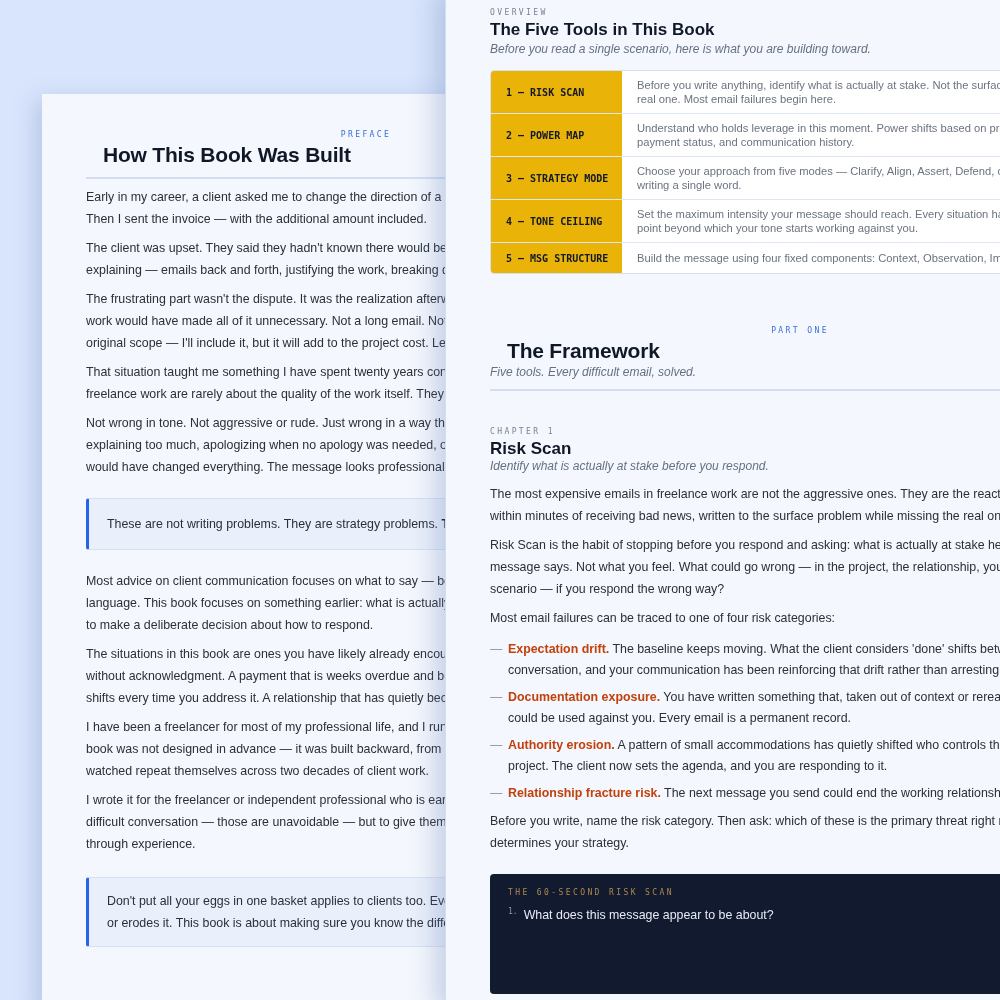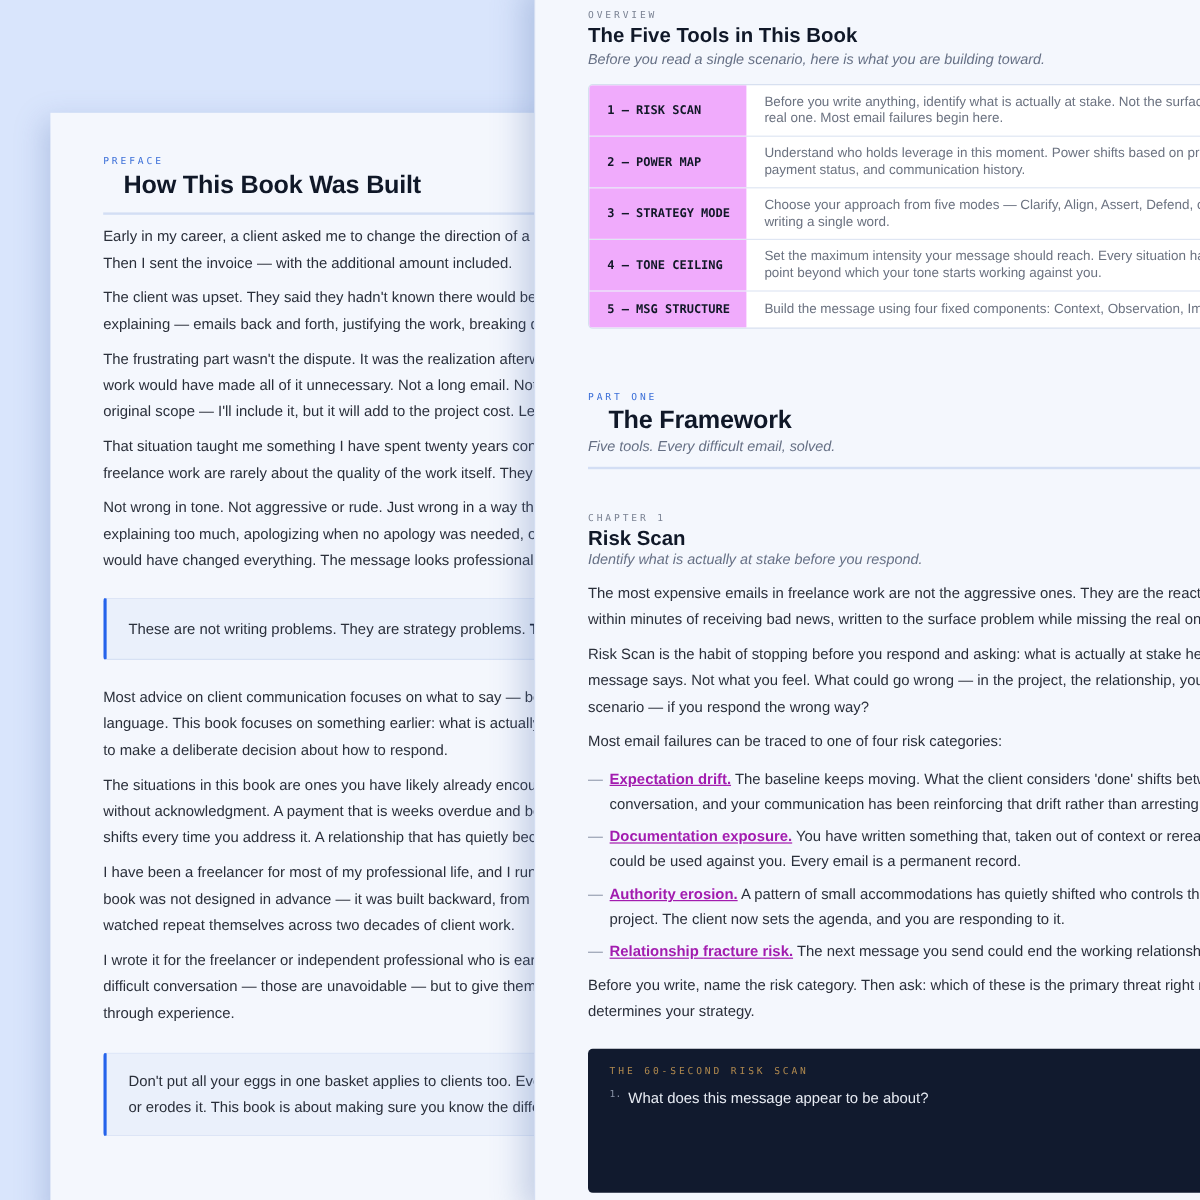--- a/index.html
+++ b/index.html
@@ -23,21 +23,21 @@
     box-shadow: -10px 0 24px rgba(90,120,180,0.30);
     border-left: 1px solid #d4def2;
   }
   .inner-left { position: absolute; left: 44px; top: 36px; width: 560px; }
   .inner-right { position: absolute; left: 44px; top: 18px; width: 620px; }
 
   .eyebrow {
     font-family: "DejaVu Sans Mono", "Liberation Mono", monospace;
     font-size: 8px; letter-spacing: 2.4px; text-transform: uppercase;
   }
-  .eyebrow.blue { color: #3b6fd8; }
+  .eyebrow.blue { color: #3b6fd8; text-align: center; }
   .eyebrow.grey { color: #7a8293; }
   h1.h-big {
     font-family: "Liberation Sans", sans-serif;
     font-weight: 700; color: #101828; font-size: 21px; letter-spacing: -0.2px;
     margin-top: 4px;
     margin-left: 17px;
   }
   h2.h-mid {
     font-weight: 700; color: #101828; font-size: 17px; margin-top: 3px;
   }
@@ -57,40 +57,40 @@
   .callout b { color: #101828; }
 
   
   .tools {
     margin-top: 14px; border: 1px solid #d7e0f0; border-radius: 4px;
     width: 620px; background: #fff; overflow: hidden;
   }
   .tool-row { display: flex; border-top: 1px solid #dfe6f3; }
   .tool-row:first-child { border-top: none; }
   .tool-name {
-    width: 131px; flex-shrink: 0; background: #f0abfc;
+    width: 131px; flex-shrink: 0; background: #eab308;
     font-family: "DejaVu Sans Mono", "Liberation Mono", monospace;
     font-weight: 700; font-size: 10px; color: #111827;
     display: flex; align-items: center; padding-left: 15px;
   }
   .tool-desc {
     padding: 7px 15px; font-size: 11.2px; line-height: 14px; color: #6b7280;
     white-space: nowrap;
   }
   .tool-row.single .tool-desc { padding: 8px 15px; }
 
   .risk-list { list-style: none; margin-top: 10px; }
   .risk-list li {
     position: relative; padding-left: 18px; font-size: 12.4px; line-height: 21px;
     color: #2a2f3a; margin-bottom: 6px; white-space: nowrap;
   }
   .risk-list li .dash {
     position: absolute; left: 0; top: 0; color: #8a93a6;
   }
-  .risk-list li b { color: #a21caf; text-decoration: underline; }
+  .risk-list li b { color: #c2410c; }
 
   .dark-box {
     margin-top: 20px; background: #111a2e; border-radius: 4px; width: 620px;
     height: 120px; padding: 14px 18px;
   }
   .dark-box .eyebrow { color: #b0894e; font-size: 8px; }
   .dark-item { margin-top: 10px; color: #e7ebf3; font-size: 12.4px; }
   .dark-item .num {
     font-family: "DejaVu Sans Mono", monospace; font-size: 8px; color: #8a94a8;
     vertical-align: super; margin-right: 6px;

